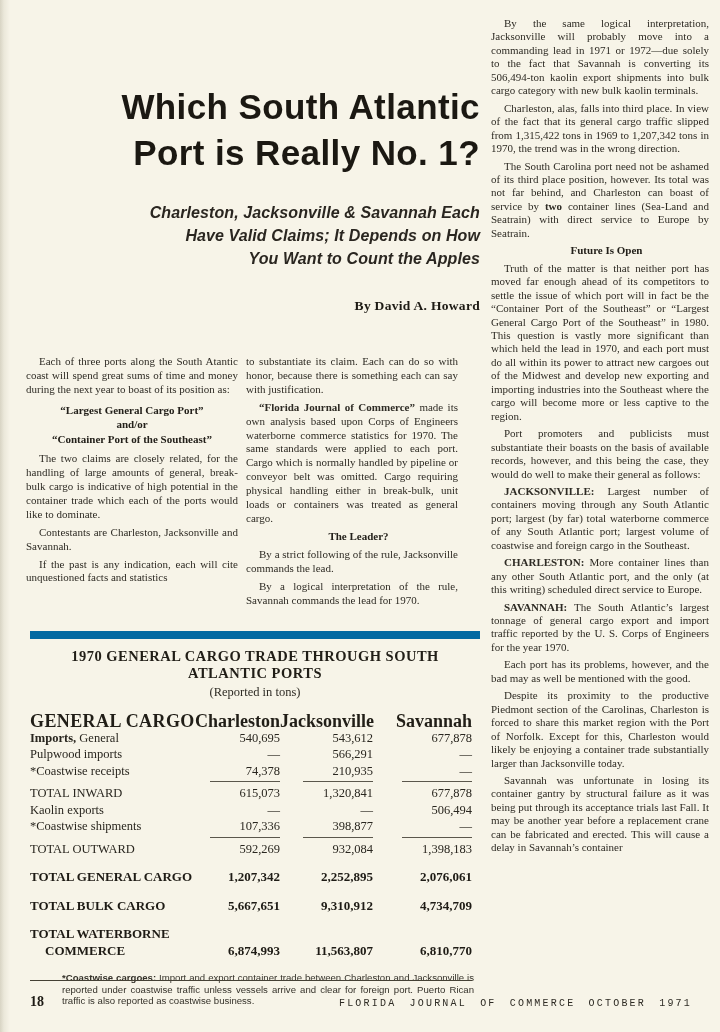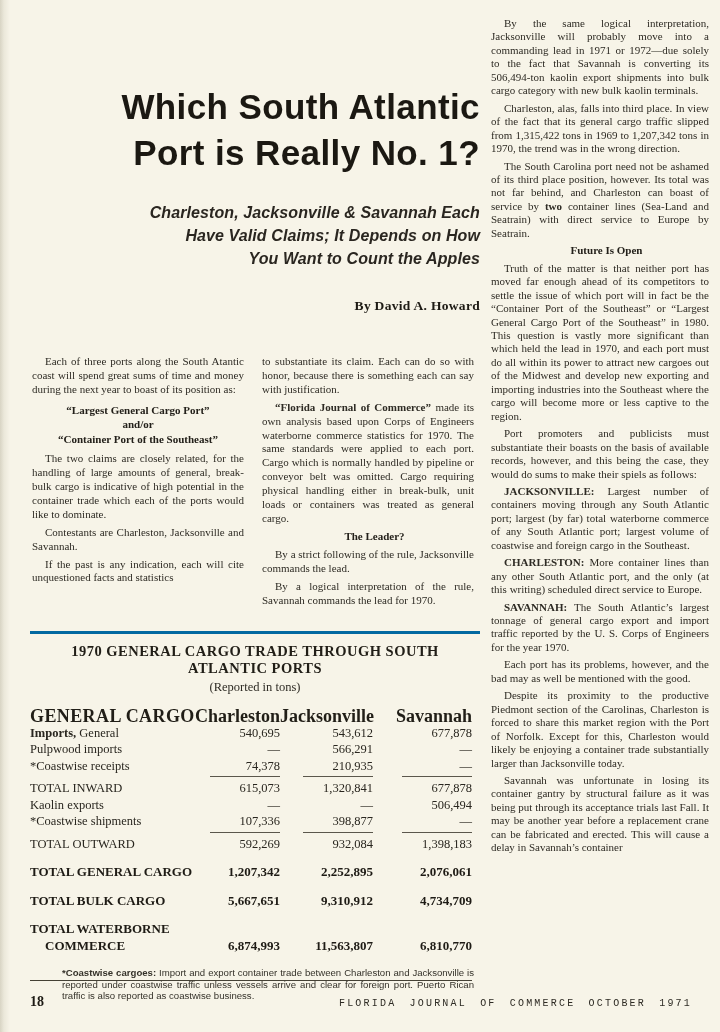--- a/index.html
+++ b/index.html
@@ -26,36 +26,36 @@
     margin-top:25px;font-family:"Liberation Sans",sans-serif;
     font-style:italic;font-weight:bold;font-size:16px;line-height:23px;
     color:#2a2620;letter-spacing:.1px;
   }
   .subtitle span{display:block;}
   .byline{
     margin-top:28px;font-weight:bold;font-size:13.5px;color:#1d1a14;
     letter-spacing:.3px;
   }
   
-  .columns{position:absolute;left:28px;top:351px;width:450px;display:flex;gap:10px;}
+  .columns{position:absolute;left:22px;top:351px;width:450px;display:flex;}
   .col{width:220px;font-size:11px;line-height:13.9px;text-align:justify;}
   .rightcol{
     position:absolute;left:487px;top:13px;width:226px;
     font-size:11px;line-height:13.45px;text-align:justify;
   }
   p.bp{margin:4px;text-indent:13px;}
   p.bp.noindent{text-indent:0;}
   .b{font-weight:bold;}
   .claims{margin:6px 0 6px;text-align:center;font-weight:bold;color:#23201a;}
   .claims span{display:block;line-height:14.5px;}
   .subhead{margin:1px 0;text-align:center;font-weight:bold;color:#23201a;text-indent:0;}
   
   .tableblock{
     position:absolute;left:30px;top:631px;width:450px;
-    border-top:3px solid #0369a1;padding-top:9px;
+    border-top:8px solid #0369a1;padding-top:9px;
   }
   .tbl-title{
     margin:0;text-align:center;font-weight:bold;font-size:14.5px;
     letter-spacing:.5px;color:#211e17;
   }
   .tbl-sub{margin:3px 0 0;text-align:center;font-size:12.5px;}
   table.cargo{border-collapse:collapse;margin-top:13px;width:442px;table-layout:fixed;}
   table.cargo td{padding:0;font-size:12.5px;line-height:16.5px;vertical-align:bottom;color:#29261f;}
   td.lbl{width:152px;white-space:nowrap;overflow:visible;}
   td.n1{width:98px;text-align:right;}
@@ -128,21 +128,21 @@
       <p class="bp">By a logical interpretation of the rule, Savannah commands the lead for 1970.</p>
     </div>
   </div>
 
   <div class="rightcol">
     <p class="bp">By the same logical interpretation, Jacksonville will probably move into a commanding lead in 1971 or 1972—due solely to the fact that Savannah is converting its 506,494-ton kaolin export shipments into bulk cargo category with new bulk kaolin terminals.</p>
     <p class="bp">Charleston, alas, falls into third place. In view of the fact that its general cargo traffic slipped from 1,315,422 tons in 1969 to 1,207,342 tons in 1970, the trend was in the wrong direction.</p>
     <p class="bp"><span>The South Carolina port need not be ashamed of its third place position, however. Its total was not far behind, and Charleston can boast of service by </span><span class="b">two</span><span> container lines (Sea-Land and Seatrain) with direct service to Europe by Seatrain.</span></p>
     <p class="bp subhead">Future Is Open</p>
     <p class="bp">Truth of the matter is that neither port has moved far enough ahead of its competitors to settle the issue of which port will in fact be the “Container Port of the Southeast” or “Largest General Cargo Port of the Southeast” in 1980. This question is vastly more significant than which held the lead in 1970, and each port must do all within its power to attract new cargoes out of the Midwest and develop new exporting and importing industries into the Southeast where the cargo will become more or less captive to the region.</p>
-    <p class="bp">Port promoters and publicists must substantiate their boasts on the basis of available records, however, and this being the case, they would do sums to make their spiels as follows:</p>
+    <p class="bp">Port promoters and publicists must substantiate their boasts on the basis of available records, however, and this being the case, they would do well to make their general as follows:</p>
     <p class="bp"><span class="b">JACKSONVILLE:</span><span> Largest number of containers moving through any South Atlantic port; largest (by far) total waterborne commerce of any South Atlantic port; largest volume of coastwise and foreign cargo in the Southeast.</span></p>
     <p class="bp"><span class="b">CHARLESTON:</span><span> More container lines than any other South Atlantic port, and the only (at this writing) scheduled direct service to Europe.</span></p>
     <p class="bp"><span class="b">SAVANNAH:</span><span> The South Atlantic’s largest tonnage of general cargo export and import traffic reported by the U. S. Corps of Engineers for the year 1970.</span></p>
     <p class="bp">Each port has its problems, however, and the bad may as well be mentioned with the good.</p>
     <p class="bp">Despite its proximity to the productive Piedmont section of the Carolinas, Charleston is forced to share this market region with the Port of Norfolk. Except for this, Charleston would likely be enjoying a container trade substantially larger than Jacksonville today.</p>
     <p class="bp">Savannah was unfortunate in losing its container gantry by structural failure as it was being put through its acceptance trials last Fall. It may be another year before a replacement crane can be fabricated and erected. This will cause a delay in Savannah’s container</p>
   </div>
 
   <div class="tableblock">
     <p class="tbl-title">1970 GENERAL CARGO TRADE THROUGH SOUTH ATLANTIC PORTS</p>

